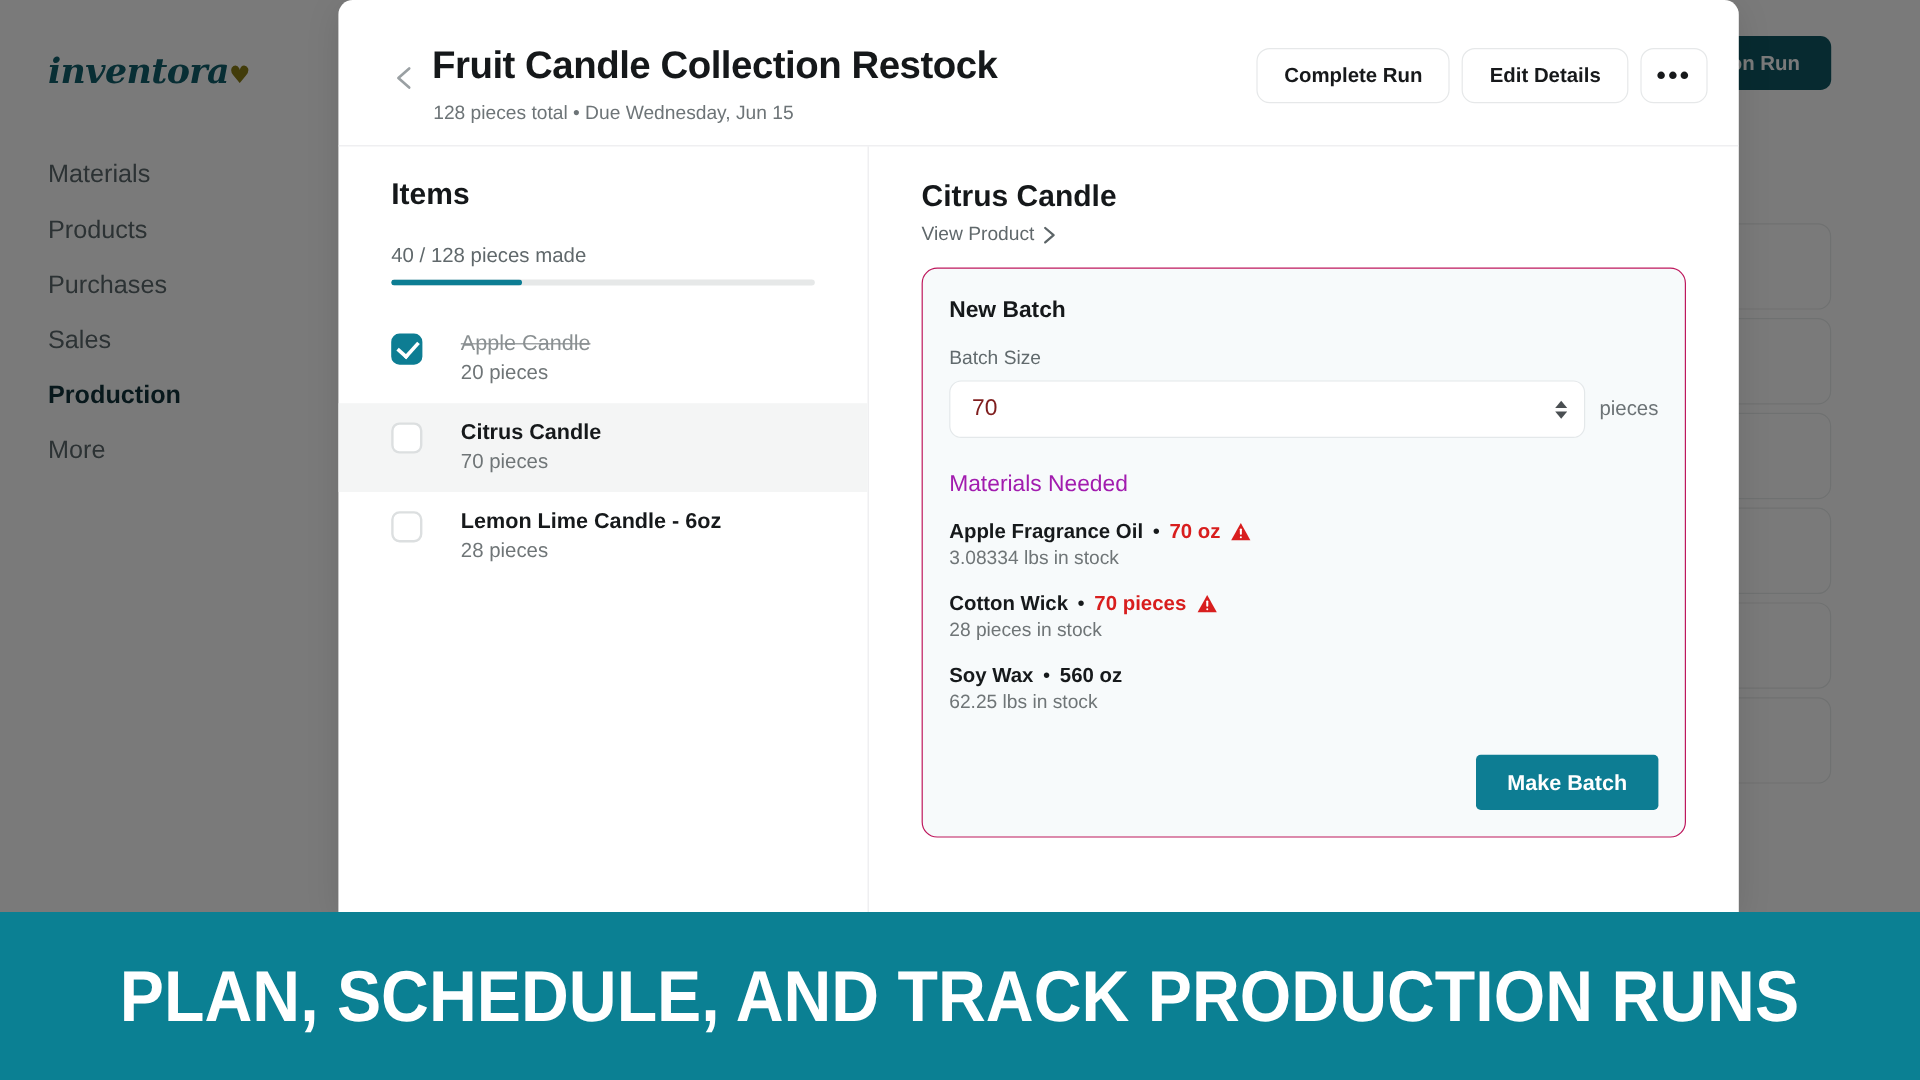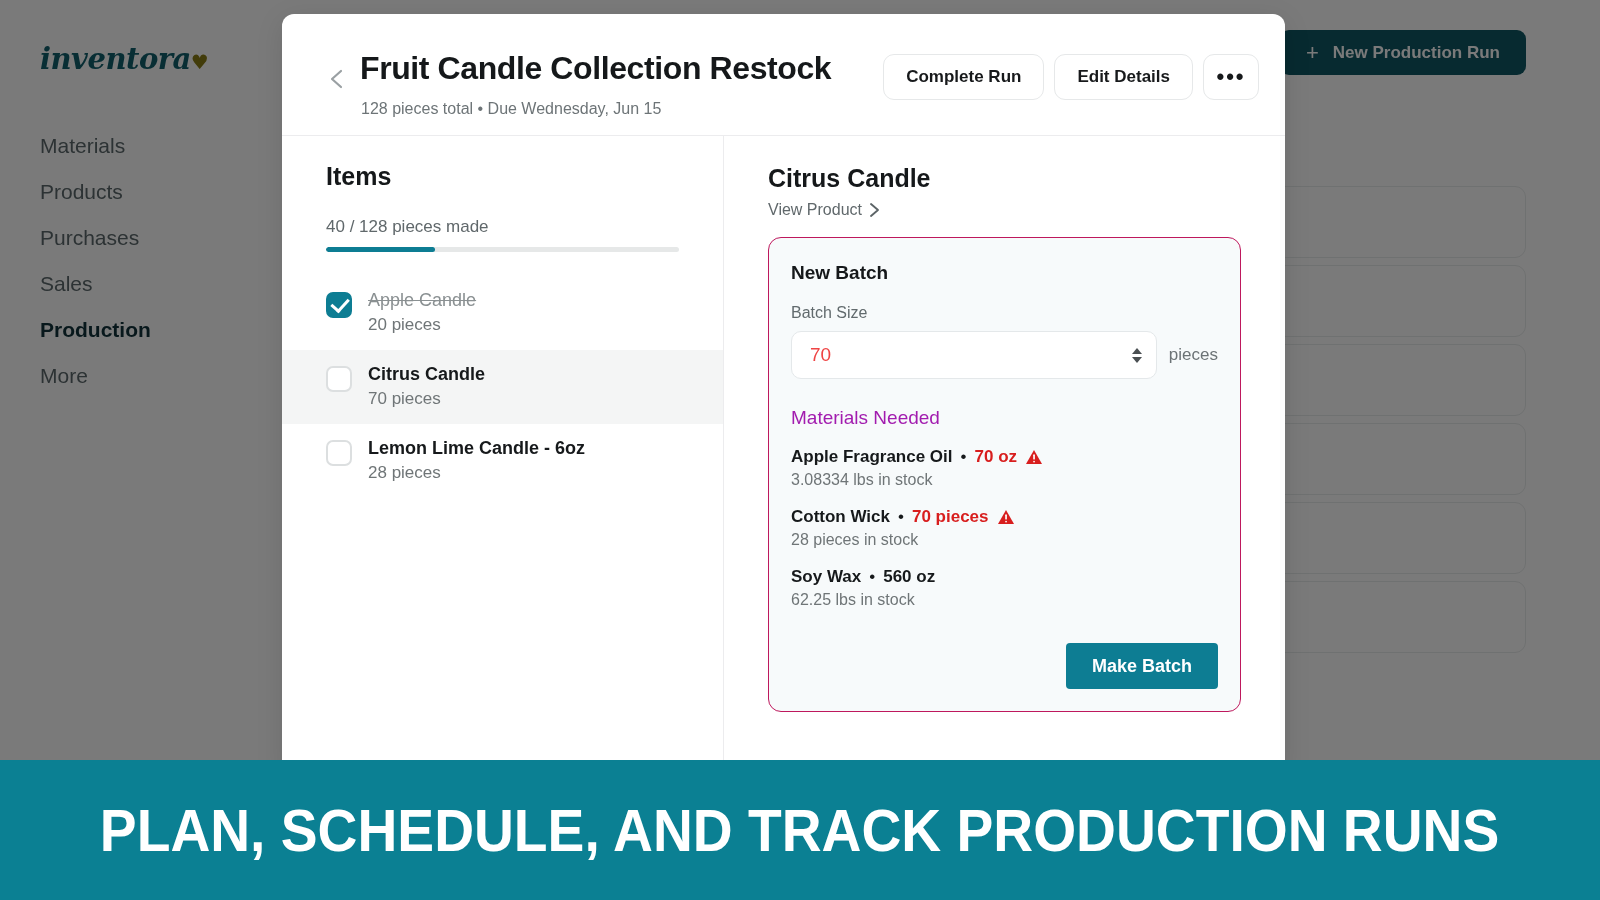--- a/index.html
+++ b/index.html
@@ -82,22 +82,22 @@
   #overlay {
     position: absolute;
     inset: 0 0 140px 0;
     background: rgba(0,0,0,0.52);
     z-index: 5;
   }
 
   
   #modal {
     position: absolute;
-    left: 282px; top: 14px;
-    width: 1003px; height: 760px;
+    left: 282px; top: 0;
+    width: 1167px; height: 760px;
     background: #ffffff;
     border-radius: 12px 12px 0 0;
     z-index: 10;
     overflow: hidden;
     box-shadow: 0 6px 28px rgba(0,0,0,0.10);
   }
   #modal-header {
     height: 122px;
     border-bottom: 1px solid #ececee;
     position: relative;
@@ -173,21 +173,21 @@
     overflow: hidden;
   }
   #items-progress-fill {
     height: 100%;
     background: #0d7d93;
     border-radius: 3px;
   }
   .item-row {
     display: flex;
     align-items: flex-start;
-    gap: 16px;
+    gap: 32px;
     padding: 14px 44px 15px 44px;
     cursor: pointer;
   }
   .item-row.selected { background: #f4f5f5; }
   .item-check {
     width: 26px; height: 26px;
     border-radius: 7px;
     border: 2px solid #dcdfe0;
     background: #fff;
     flex-shrink: 0;
@@ -243,21 +243,21 @@
     background: #fff;
     border: 1px solid #e4e8ea;
     border-radius: 10px;
     height: 48px;
     display: flex; align-items: center;
     padding: 0 10px 0 18px;
   }
   #batch-size-input {
     border: none; outline: none; background: transparent;
     font-family: "Liberation Sans", sans-serif;
-    font-size: 19px; color: #ef4444;
+    font-size: 19px; color: #7f1d1d;
     flex: 1; width: 100%;
   }
   #batch-stepper {
     display: flex; flex-direction: column; gap: 3px;
     padding-right: 4px; cursor: pointer;
   }
   .step-arrow { width: 0; height: 0; border-left: 5px solid transparent; border-right: 5px solid transparent; }
   .step-up { border-bottom: 6px solid #4a4f52; }
   .step-down { border-top: 6px solid #4a4f52; }
   #pieces-unit { font-size: 17px; color: #6c7376; white-space: nowrap; }

